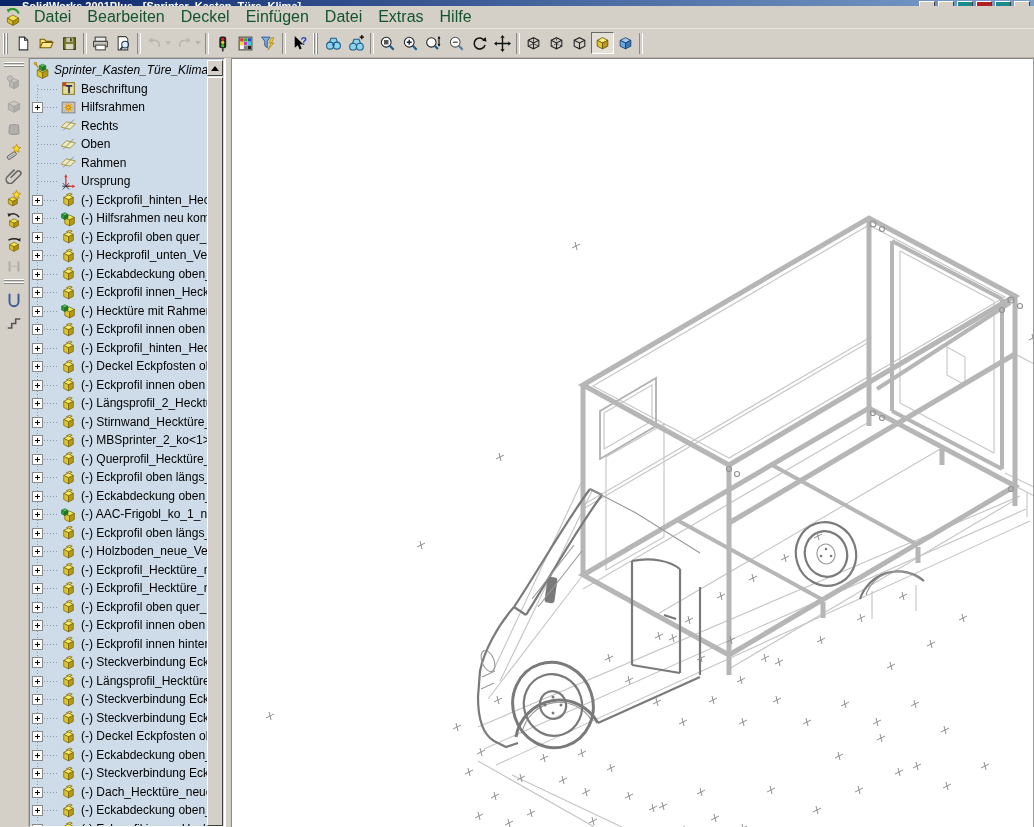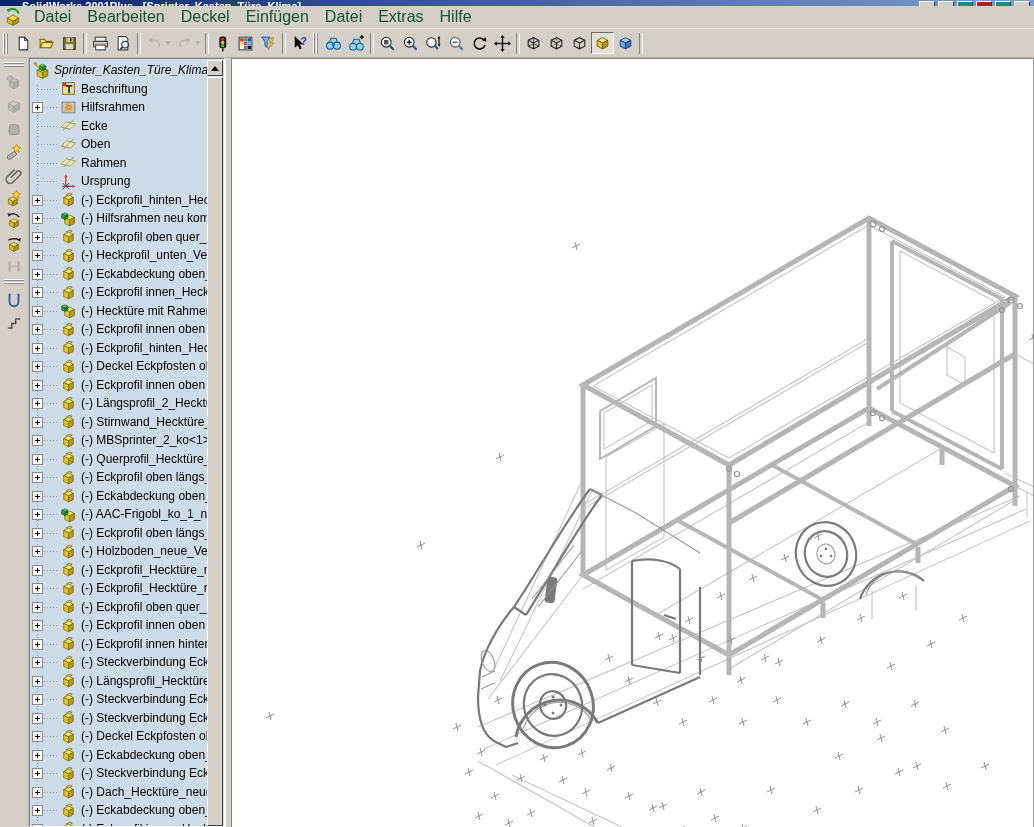--- a/index.html
+++ b/index.html
@@ -451,21 +451,21 @@
                 <circle cx="8" cy="8" r="1.6" fill="#f8d020" stroke="#a06000" stroke-width="0.6"></circle>
               </svg></span>
             <span class="tlabel">Hilfsrahmen</span>
           </div>
           <div class="tree-row">
             <span class="stub"></span>
             <span class="ticon"><svg viewBox="0 0 16 16" width="17" height="17">
                 <polygon points="1,9.5 6,4.5 14.5,6.5 9.5,11.5" fill="#f4ecae" fill-opacity="0.85" stroke="#9a8f3a" stroke-width="0.8"></polygon>
                 <line x1="3" y1="12.5" x2="13" y2="2.5" stroke="#8a8a8a" stroke-width="0.9"></line>
               </svg></span>
-            <span class="tlabel">Ecke</span>
+            <span class="tlabel">Rechts</span>
           </div>
           <div class="tree-row">
             <span class="stub"></span>
             <span class="ticon"><svg viewBox="0 0 16 16" width="17" height="17">
                 <polygon points="1,9.5 6,4.5 14.5,6.5 9.5,11.5" fill="#f4ecae" fill-opacity="0.85" stroke="#9a8f3a" stroke-width="0.8"></polygon>
                 <line x1="3" y1="12.5" x2="13" y2="2.5" stroke="#8a8a8a" stroke-width="0.9"></line>
               </svg></span>
             <span class="tlabel">Oben</span>
           </div>
           <div class="tree-row">

